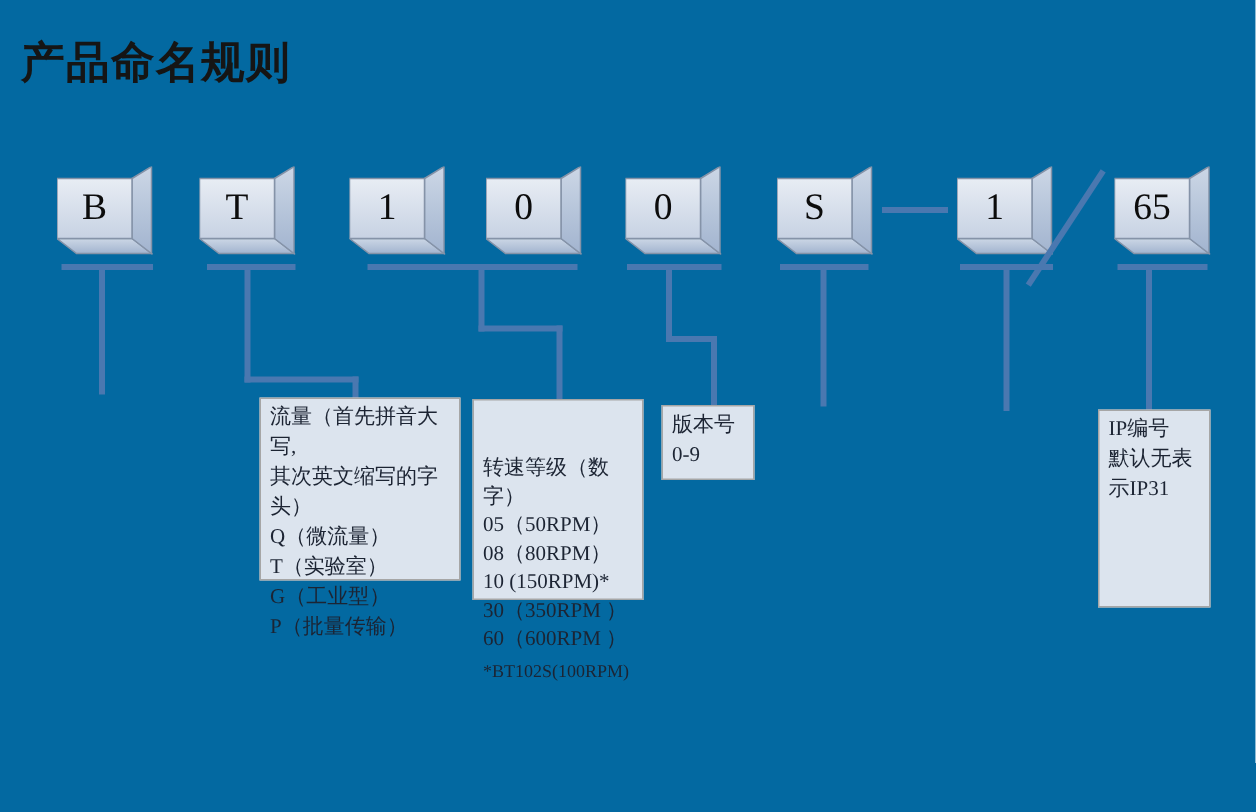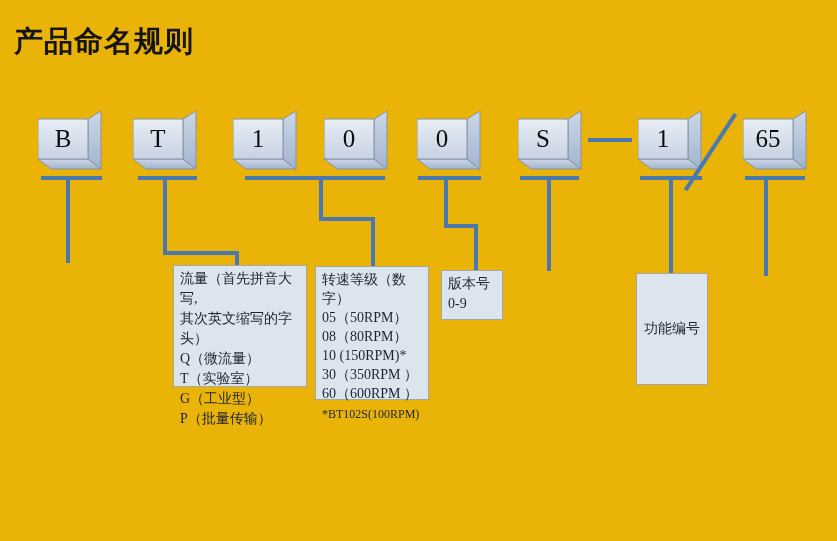--- a/index.html
+++ b/index.html
@@ -1,40 +1,40 @@
 <!DOCTYPE html>
 <html style="--line: #4a78b0; --boxfill: #dce4ee; --boxborder: #a6a6a6; --text: #1c2433;"><head>
 <meta charset="utf-8">
 <style>
   :root{
     --line:#4a78b0; --boxfill:#dce4ee; --boxborder:#a6a6a6; --text:#1c2433;
   }
   html,body{margin:0;padding:0;background:#fff;}
-  #canvas{position:relative;width:837px;height:541px;background:#eab308;overflow:hidden;
+  #canvas{position:relative;width:837px;height:541px;background:#0369a1;overflow:hidden;
           font-family:"Liberation Serif","DejaVu Serif",serif;}
   .page-title{position:absolute;left:14px;top:22px;font-family:"Liberation Sans","DejaVu Sans",sans-serif;
           font-weight:700;font-size:29px;color:#151515;letter-spacing:1px;}
   
   .cube{position:absolute;top:111px;width:64px;height:59px;}
   .cube svg{position:absolute;left:0;top:0;}
   .cube .glyph{position:absolute;left:0;top:8px;width:50px;height:40px;display:flex;
           align-items:center;justify-content:center;font-size:25px;color:#0c0c0c;}
   
   .hline,.vline{position:absolute;background:var(--line);}
   .hline{height:4px;} .vline{width:4px;}
   .slash{position:absolute;left:665px;top:150px;width:91px;height:4px;background:var(--line);
           transform:rotate(-56.7deg);}
   
   .desc-box{position:absolute;background:var(--boxfill);border:1px solid var(--boxborder);
           box-sizing:border-box;color:var(--text);font-size:14px;line-height:20px;}
   .desc-text{white-space:pre-line;padding:3px 2px 0 6px;}
   .desc-note{display:block;font-size:12px;padding:1px 0 0 6px;color:var(--text);}
   .center-box{display:flex;align-items:center;justify-content:center;}
   .center-box .desc-text{padding:0 4px;}
-  .b3 .desc-text{line-height:19px;}
+  .b3 .desc-text{line-height:19px;margin-top:33px;}
 </style>
 </head>
 <body>
 
 <div id="canvas">
 
   <svg width="0" height="0" style="position:absolute">
     <defs>
       <linearGradient id="faceGrad" x1="0" y1="0" x2="0" y2="1">
         <stop offset="0" stop-color="#e8edf4"></stop>
@@ -162,18 +162,20 @@
 60（600RPM ）</div>
     <span class="desc-note">*BT102S(100RPM)</span>
   </div>
 
   <div class="desc-box" style="left:441px;top:270px;width:62px;height:50px">
     <div class="desc-text">版本号
 0-9</div>
   </div>
 
 
-  <div class="desc-box center-box" style="left:636px;top:273px;width:72px;height:112px">
-    <div class="desc-text">功能编号</div>
+
+  <div class="desc-box" style="left:732px;top:273px;width:75px;height:132px">
+    <div class="desc-text">IP编号
+默认无表
+示IP31</div>
   </div>
-
 
 </div>
 
 </body></html>

